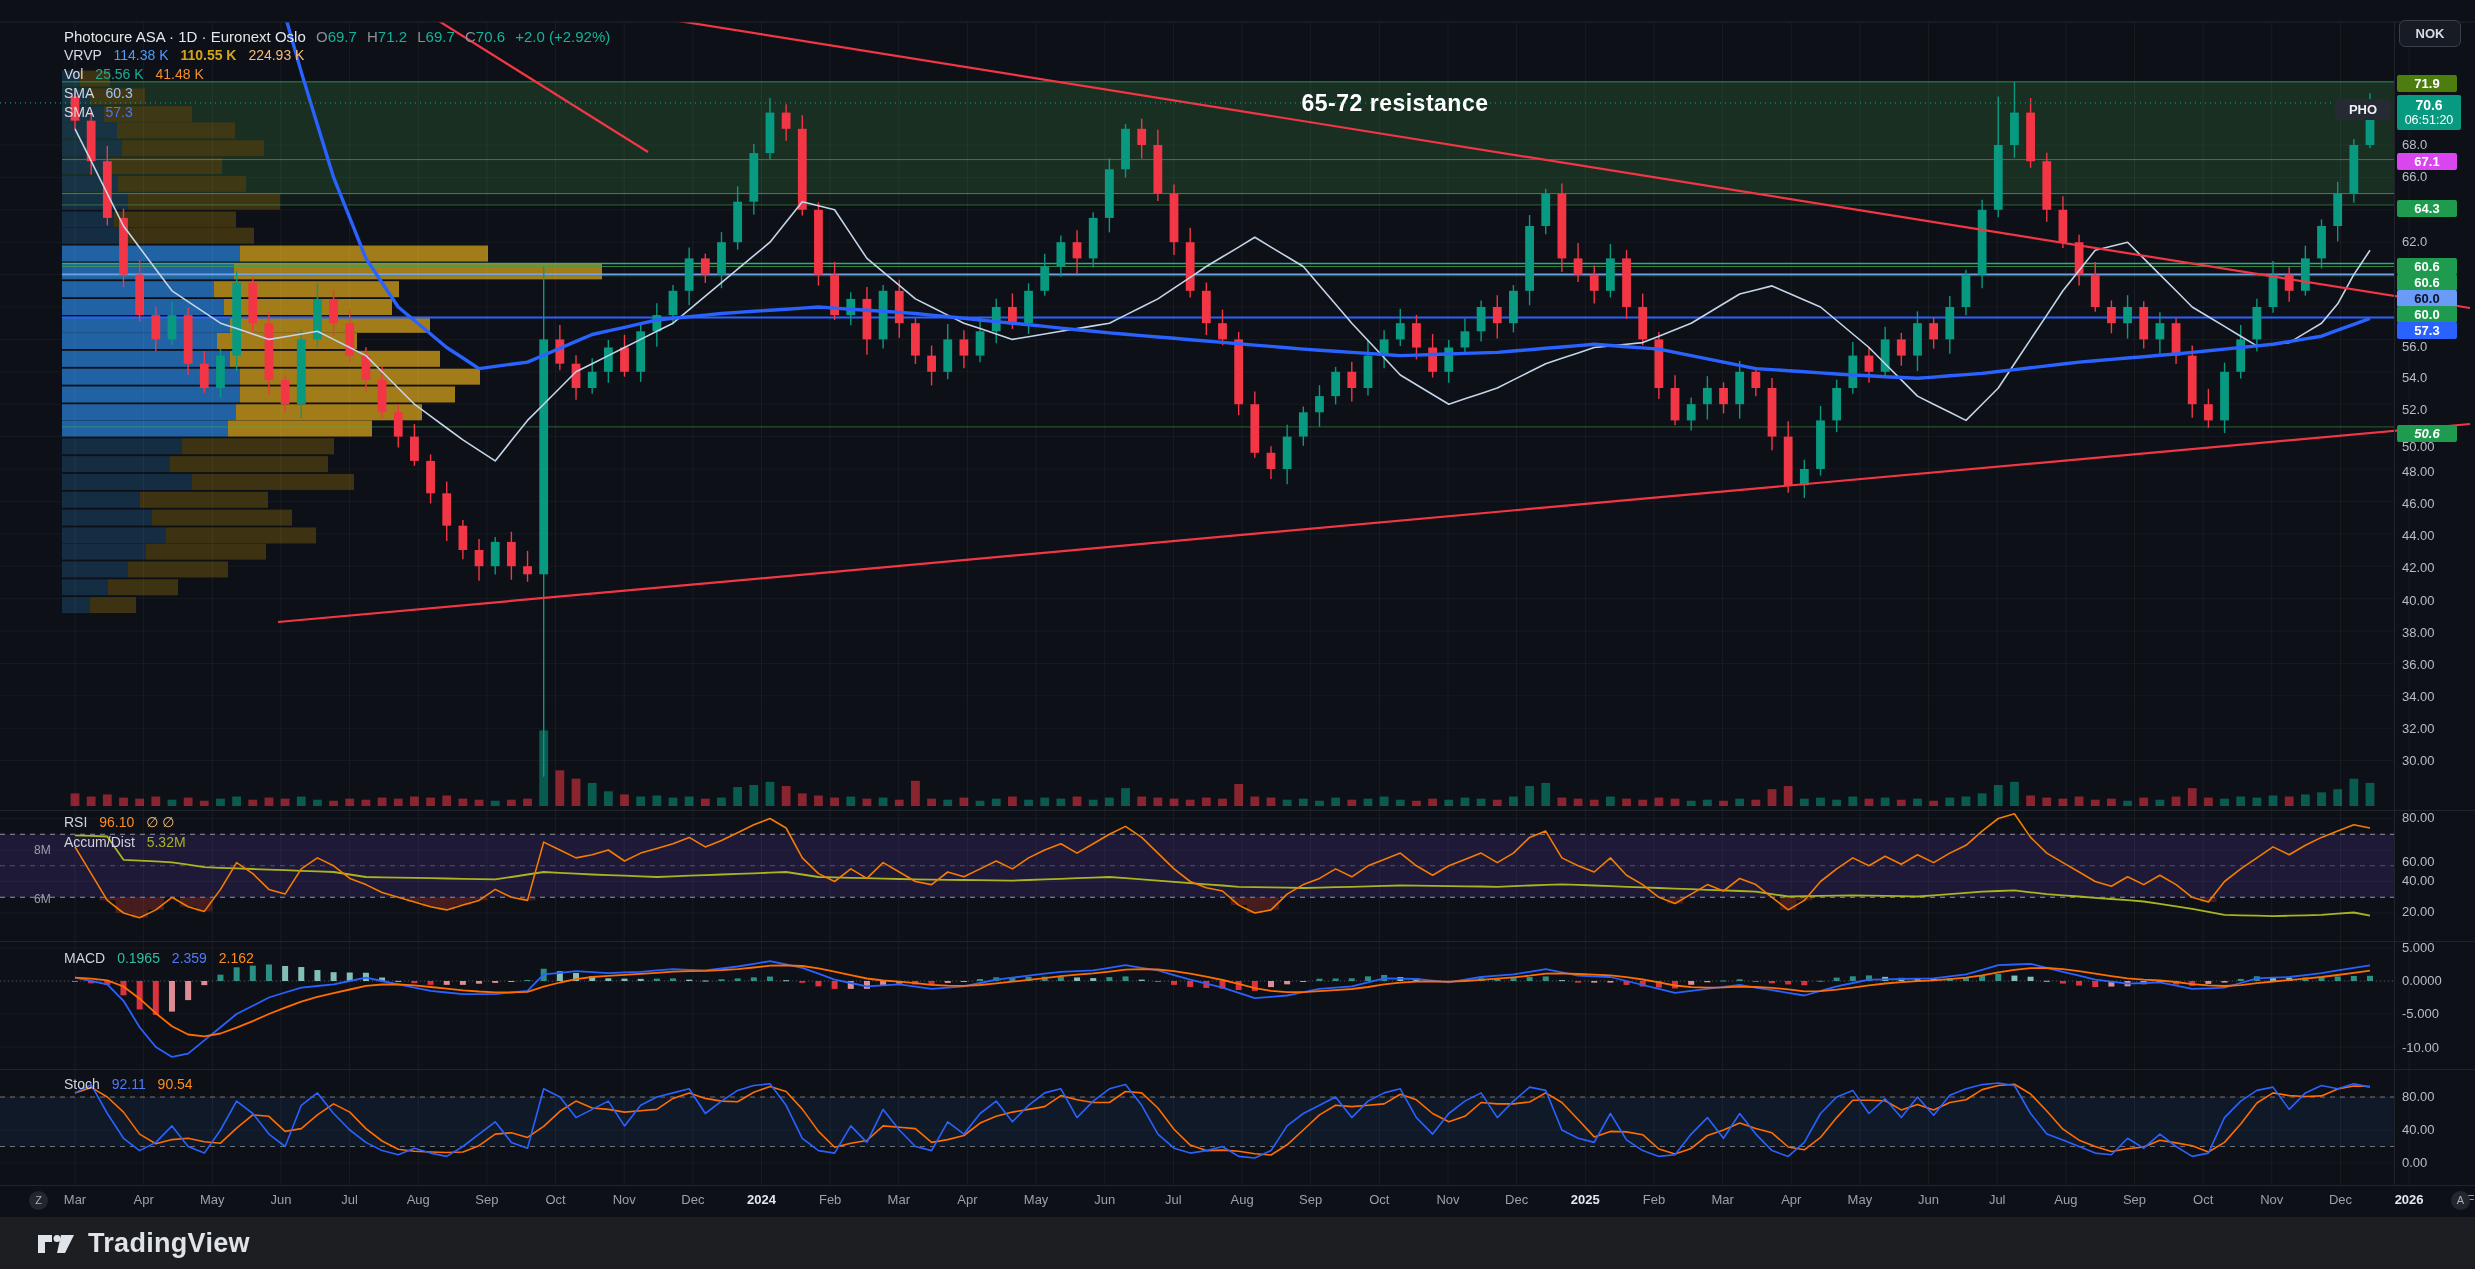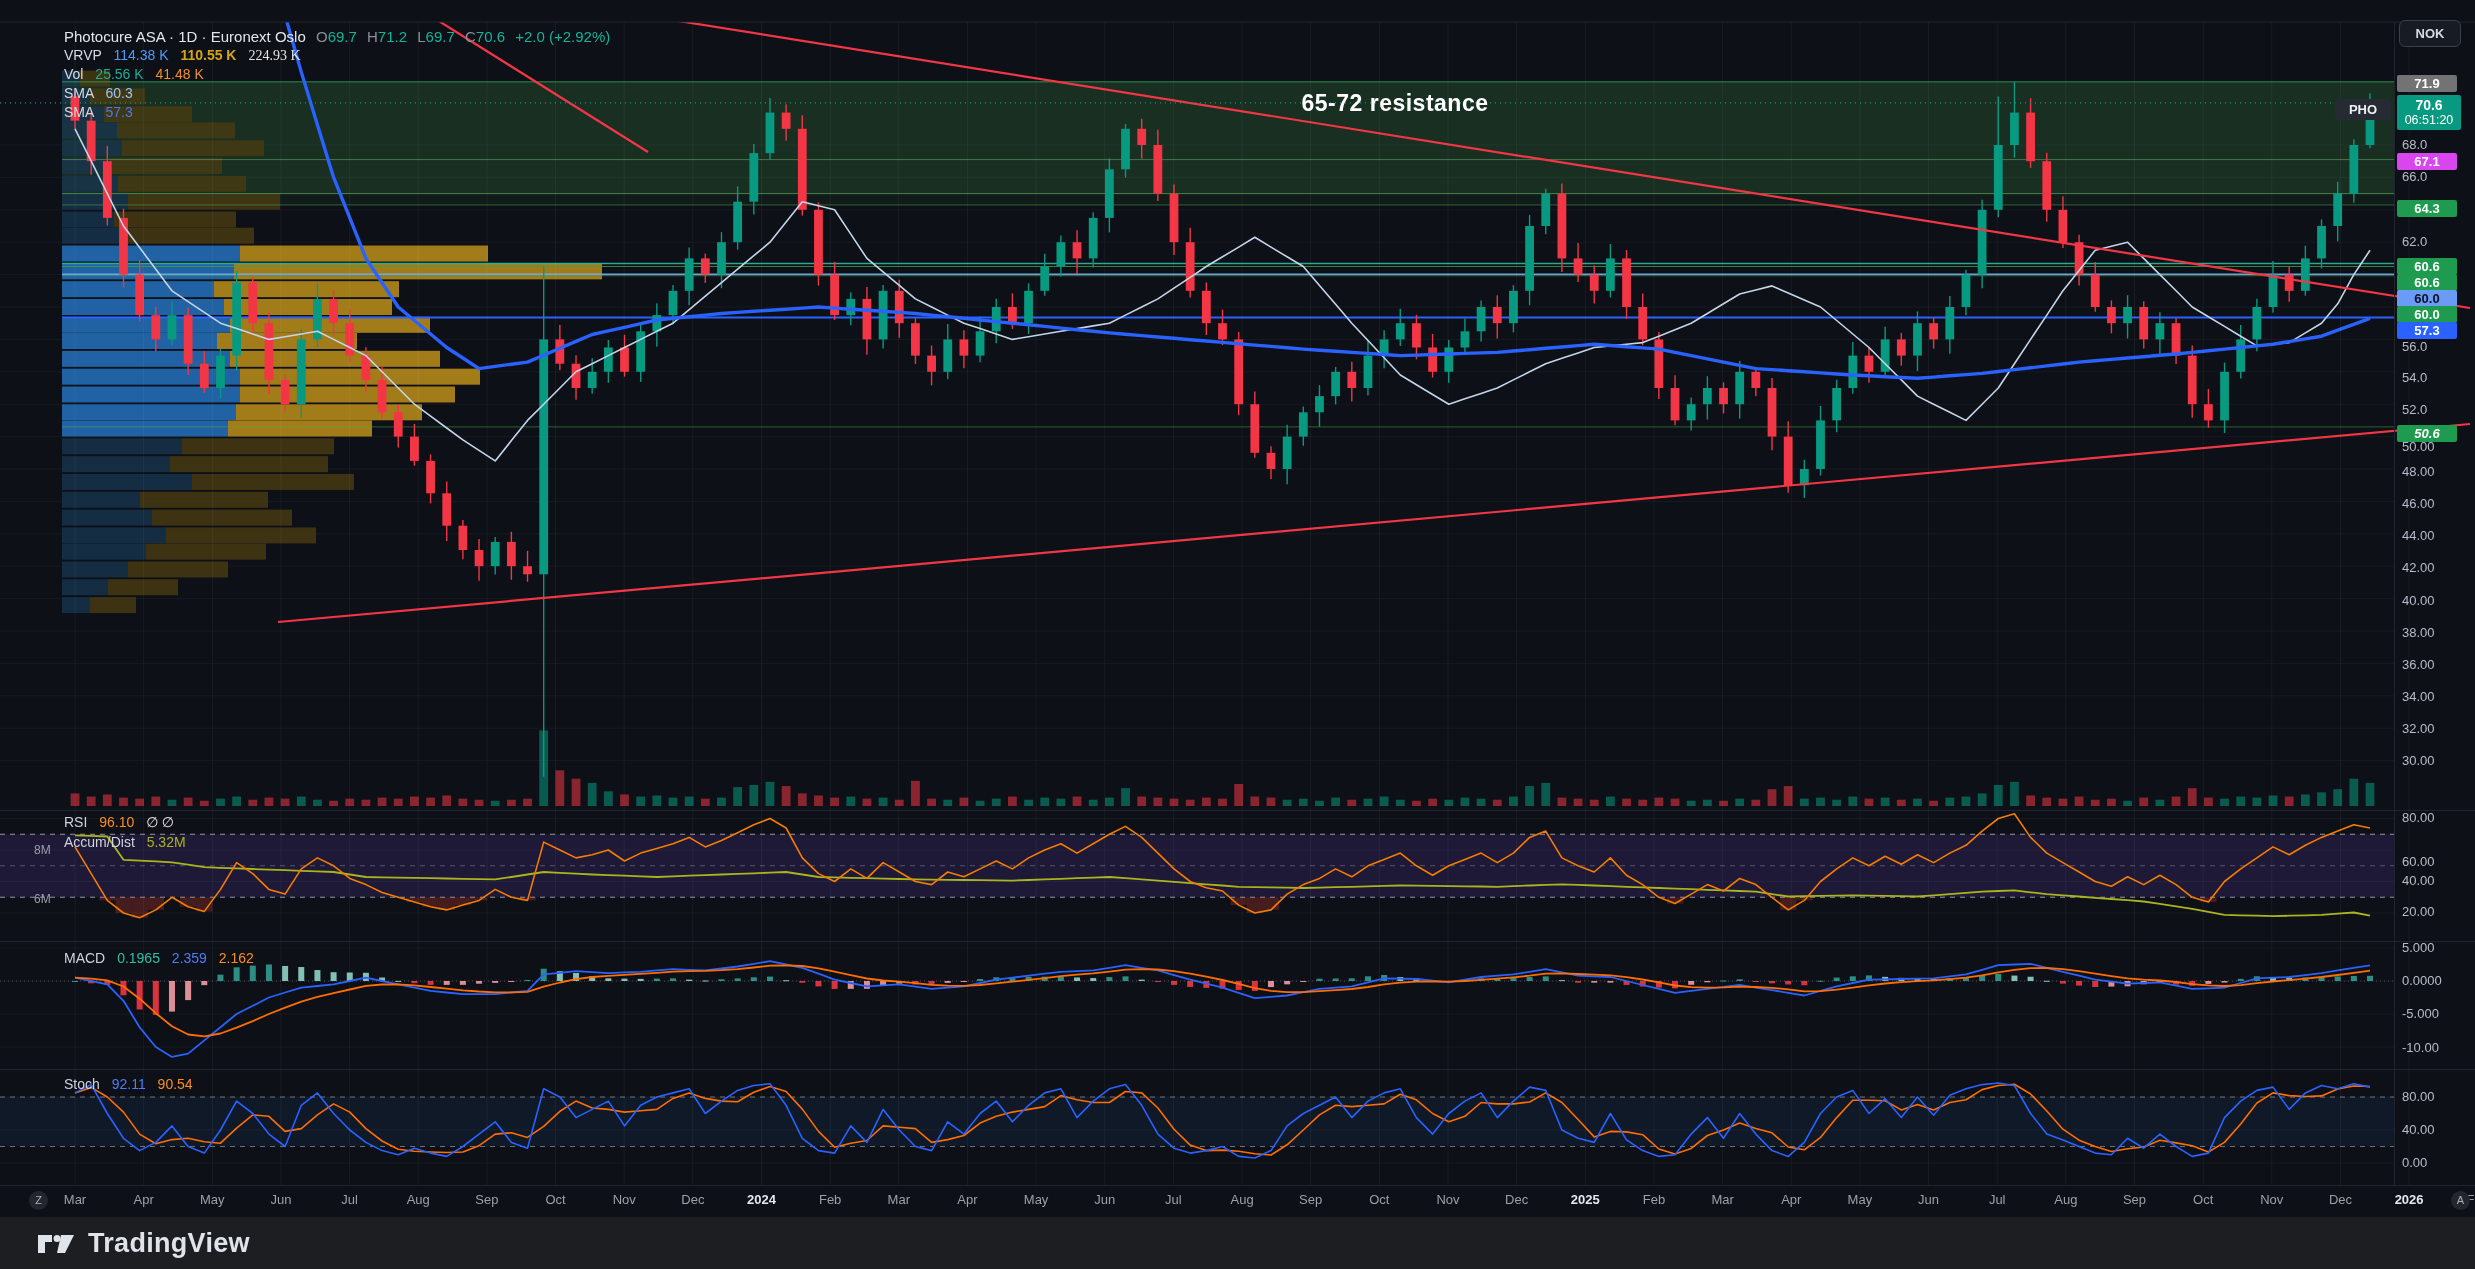--- a/index.html
+++ b/index.html
@@ -8,21 +8,21 @@
   
   .attr-bar{position:absolute;left:0;top:0;width:100%;height:22px;background:#141414;
             color:#cfd3dc;font-size:13px;line-height:22px;padding-left:8px;box-sizing:border-box;}
   
   #cv{position:absolute;left:0;top:0;}
   
   .legend{position:absolute;left:64px;top:27px;z-index:5;}
   .lg-row{font-size:14px;color:#d6dae2;height:19px;line-height:19px;white-space:nowrap;}
   .lg-title{font-size:15px;font-weight:400;color:#e3e6ec;}
   .k{color:#8a8f99;padding-left:6px;}
-  .teal{color:#14b39b;} .blue{color:#4f9bfa;} .gold{color:#d6a516;} .gray{color:#e5e5e5;font-family:Liberation Serif, serif;}
+  .teal{color:#14b39b;} .blue{color:#4f9bfa;} .gold{color:#d6a516;} .gray{color:#fdba74;}
   .orange{color:#ef8f2e;} .tealv{color:#1caf94;} .smA{color:#9cc2f9;} .smB{color:#4a76f7;}
   .olive{color:#a9b41f;} .macB{color:#4f7bfc;} .macO{color:#ff8d1e;} .macT{color:#2fbfa4;}
   
   .annot{position:absolute;left:1235px;top:90px;width:320px;text-align:center;z-index:4;
          color:#fff;font-size:23px;font-weight:bold;letter-spacing:.5px;}
   
   .scale-tick{position:absolute;left:2402px;color:#b7bdc9;font-size:13px;z-index:3;}
   .plabel{position:absolute;left:2397px;width:60px;height:17px;border-radius:2px;z-index:6;
           color:#fff;font-size:13px;font-weight:bold;text-align:center;line-height:17px;}
   .cur-label{position:absolute;left:2397px;top:95px;width:64px;border-radius:2px;z-index:7;
@@ -921,21 +921,21 @@
       <div class="scale-tick" style="top: 842px; margin-top: 12px;">60.00</div>
       <div class="scale-tick" style="top: 873px;">40.00</div>
       <div class="scale-tick" style="top: 904px;">20.00</div>
       <div class="scale-tick" style="top: 940px;">5.000</div>
       <div class="scale-tick" style="top: 973px;">0.0000</div>
       <div class="scale-tick" style="top: 1006px;">-5.000</div>
       <div class="scale-tick" style="top: 1040px;">-10.00</div>
       <div class="scale-tick" style="top: 1089px;">80.00</div>
       <div class="scale-tick" style="top: 1122px;">40.00</div>
       <div class="scale-tick" style="top: 1155px;">0.00</div>
-      <div class="plabel" style="top: 75px; background: #737373; color: rgb(255, 255, 255);">71.9</div>
+      <div class="plabel" style="top: 75px; background: #4d7c0f; color: rgb(255, 255, 255);">71.9</div>
       <div class="plabel" style="top: 153px; background: #d946ef; color: rgb(255, 255, 255);">67.1</div>
       <div class="plabel" style="top: 200px; background: rgb(30, 155, 78); color: rgb(255, 255, 255);">64.3</div>
       <div class="plabel" style="top: 258px; background: rgb(30, 155, 78); color: rgb(255, 255, 255);">60.6</div>
       <div class="plabel" style="top: 274px; background: rgb(30, 155, 78); color: rgb(255, 255, 255);">60.6</div>
       <div class="plabel" style="top: 290px; background: rgb(106, 155, 247); color: rgb(11, 16, 32);">60.0</div>
       <div class="plabel" style="top: 306px; background: rgb(30, 155, 78); color: rgb(255, 255, 255);">60.0</div>
       <div class="plabel" style="top: 322px; background: rgb(41, 98, 255); color: rgb(255, 255, 255);">57.3</div>
       <div class="plabel" style="top: 425px; background: rgb(30, 155, 78); color: rgb(255, 255, 255); font-style: italic;">50.6</div>
     </div>
   <div id="axis">

